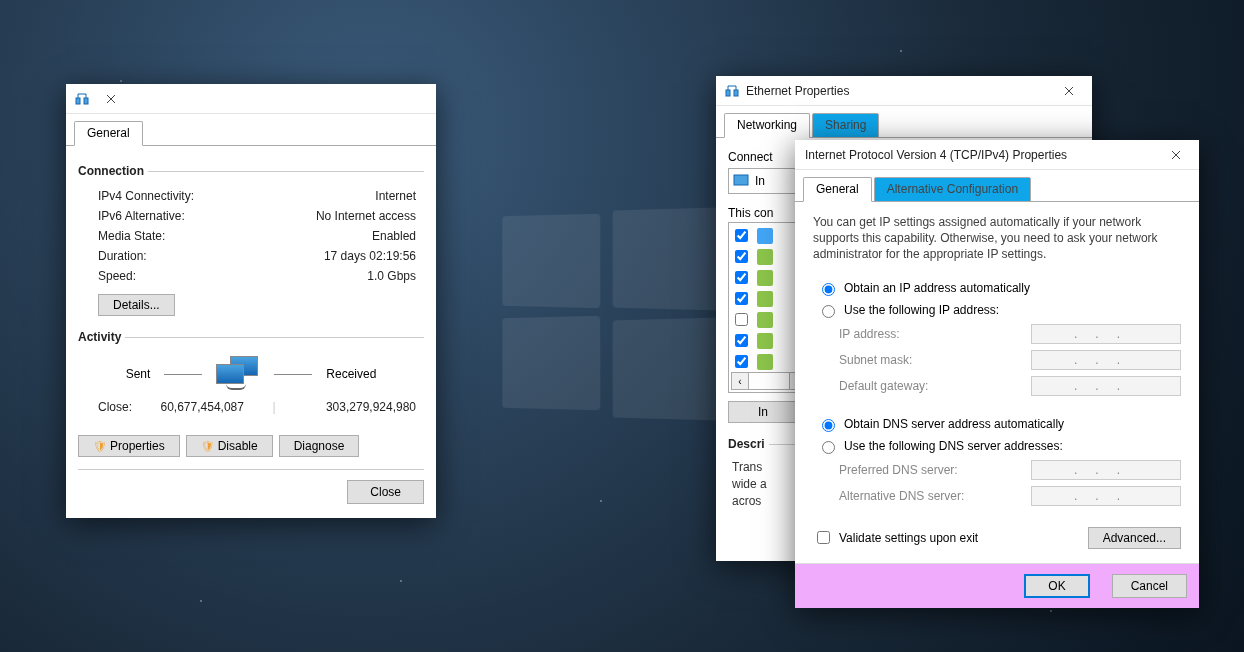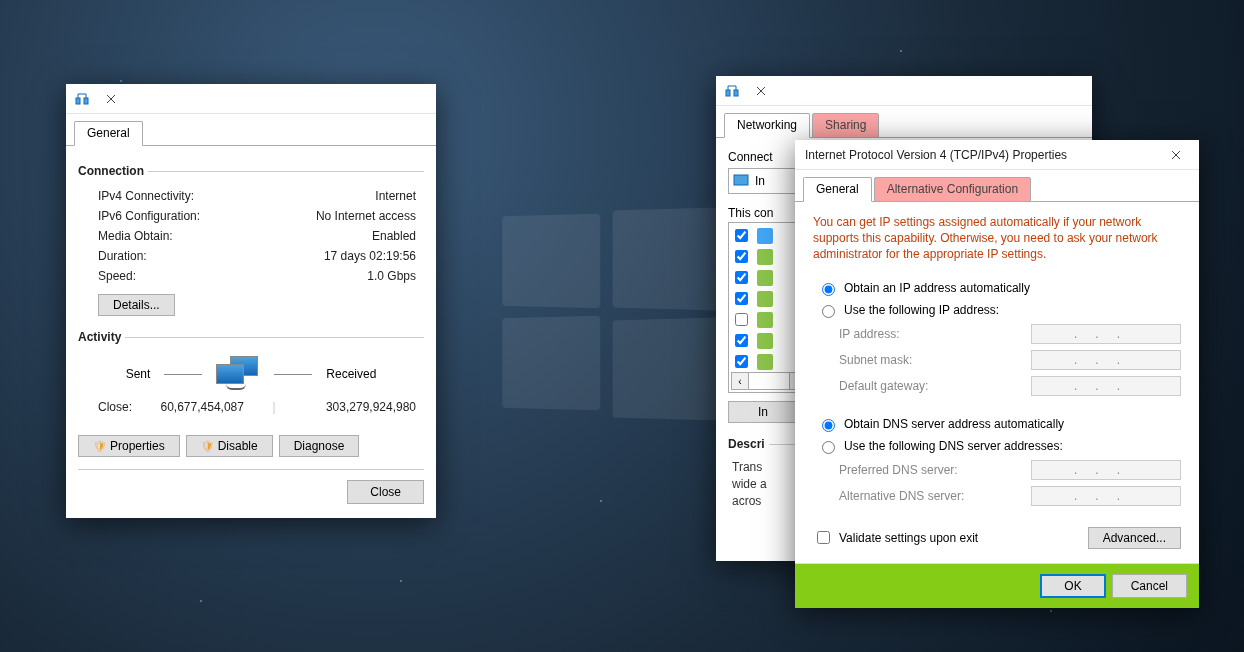--- a/index.html
+++ b/index.html
@@ -16,21 +16,21 @@
 
   .window { position:absolute; background:#fff; box-shadow:0 6px 30px rgba(0,0,0,.6); }
   .titlebar { height:30px; display:flex; align-items:center; padding:0 8px; background:#fff; border-bottom:1px solid #e5e5e5; }
   .titlebar .icon { width:16px; height:16px; margin-right:6px; display:flex; align-items:center; justify-content:center; }
   .titlebar .title { flex:1; color:#222; }
   .titlebar .closebtn { width:30px; height:30px; display:flex; align-items:center; justify-content:center; color:#444; }
   .content { padding:8px 12px; background:#fff; }
 
   .tabstrip { display:flex; border-bottom:1px solid #aaa; padding:6px 8px 0 8px; background:#fff; }
   .tab { padding:4px 12px 5px; border:1px solid #aaa; border-bottom:none; margin-right:2px; background:#fff; border-radius:2px 2px 0 0; position:relative; top:1px; }
-  .tab.inactive { background:#fca5a5; color:#444; top:1px; border-bottom:1px solid #aaa; }
+  .tab.inactive { background:#0ea5e9; color:#444; top:1px; border-bottom:1px solid #aaa; }
   .tab.active { background:#fff; border-bottom:1px solid #fff; }
 
   fieldset.group { border:none; border-top:1px solid #ccc; margin:10px 0 4px; padding:8px 0 0 0; }
   fieldset.group legend { padding:0 4px 0 0; color:#222;font-weight:bold; }
 
   .row { display:flex; justify-content:space-between; padding:3px 8px 3px 20px; color:#222; }
   .row .label { }
   .row .val { }
 
   .btn { background:#e1e1e1; border:1px solid #adadad; padding:3px 14px; color:#000; cursor:default; }
@@ -44,21 +44,21 @@
   .checkbox input { width:13px; height:13px; }
   .protoicon { width:16px; height:16px; background:#8bc34a; display:inline-block; border-radius:2px; position:relative; }
   .protoicon.blue { background:#42a5f5; }
 
   .radio { display:flex; align-items:center; gap:6px; padding:3px 0 3px 4px; }
   .radio input { width:13px; height:13px; }
   .ipfield-row { display:flex; align-items:center; padding:3px 0 3px 26px; }
   .ipfield-row .lbl { flex:1; color:#888; }
   .ipfield { width:150px; height:20px; border:1px solid #ccc; background:#f4f4f4; display:flex; align-items:center; justify-content:center; color:#888; letter-spacing:18px; }
 
-  .dlgfoot { display:flex; justify-content:flex-end; gap:6px; padding:10px 12px; background:#84cc16; border-top:1px solid #ddd; }
+  .dlgfoot { display:flex; justify-content:flex-end; gap:22px; padding:10px 12px; background:#f0abfc; border-top:1px solid #ddd; }
 
   .activity-diagram { display:flex; align-items:center; justify-content:center; gap:14px; padding:4px 0; }
   .monitor-icon { width:44px; height:36px; position:relative; }
   .monitor-icon .screen { width:28px; height:20px; background:linear-gradient(#4aa3e0,#1566b3); border:1px solid #888; position:absolute; }
   .monitor-icon .s1 { left:0; top:8px; }
   .monitor-icon .s2 { left:14px; top:0; }
   .cable { position:absolute; left:10px; top:28px; width:20px; height:6px; border-bottom:2px solid #666; border-radius:0 0 10px 10px; }
   .actline { width:38px; height:1px; background:#888; }
 
   .scroll-arrows { display:flex; gap:0; }
@@ -99,25 +99,25 @@
     <div class="tab active">General</div>
   </div>
   <div class="content">
     <fieldset class="group">
       <legend>Connection</legend>
       <div class="row">
           <span class="label">IPv4 Connectivity:</span>
           <span class="val">Internet</span>
         </div>
       <div class="row">
-          <span class="label">IPv6 Configuration:</span>
+          <span class="label">IPv6 Alternative:</span>
           <span class="val">No Internet access</span>
         </div>
       <div class="row">
-          <span class="label">Media Obtain:</span>
+          <span class="label">Media State:</span>
           <span class="val">Enabled</span>
         </div>
       <div class="row">
           <span class="label">Duration:</span>
           <span class="val">17 days 02:19:56</span>
         </div>
       <div class="row">
           <span class="label">Speed:</span>
           <span class="val">1.0 Gbps</span>
         </div>
@@ -161,20 +161,21 @@
 
 <div class="window" style="left:716px; top:76px; width:376px;">
   <div class="titlebar">
     <span class="icon">
       <svg width="16" height="16" viewBox="0 0 16 16">
           <rect x="2" y="7" width="4" height="6" fill="#4aa3e0" stroke="#1566b3"></rect>
           <rect x="10" y="7" width="4" height="6" fill="#4aa3e0" stroke="#1566b3"></rect>
           <path d="M4 7 V3 H12 V7" fill="none" stroke="#1566b3"></path>
         </svg>
     </span>
+    <span class="title">Ethernet Properties</span>
     <div class="closebtn">
       <svg width="10" height="10" viewBox="0 0 10 10">
           <path d="M1 1 L9 9 M9 1 L1 9" stroke="currentColor" stroke-width="1"></path>
         </svg>
     </div>
   </div>
   <div class="tabstrip">
     <div class="tab active">Networking</div>
     <div class="tab inactive">Sharing</div>
   </div>
@@ -244,21 +245,21 @@
       <svg width="10" height="10" viewBox="0 0 10 10">
           <path d="M1 1 L9 9 M9 1 L1 9" stroke="currentColor" stroke-width="1"></path>
         </svg>
     </div>
   </div>
   <div class="tabstrip">
     <div class="tab active">General</div>
     <div class="tab inactive">Alternative Configuration</div>
   </div>
   <div class="content" style="padding:12px 18px 10px;">
-    <div style="line-height:1.35;color:#c2410c;">You can get IP settings assigned automatically if your network supports this capability. Otherwise, you need to ask your network administrator for the appropriate IP settings.</div>
+    <div style="line-height:1.35;color:#404040;">You can get IP settings assigned automatically if your network supports this capability. Otherwise, you need to ask your network administrator for the appropriate IP settings.</div>
 
     <div style="padding:14px 0 0;">
       <label class="radio">
         <input type="radio" name="ipmode" checked="" style="">
         <span>Obtain an IP address automatically</span>
       </label>
       <label class="radio">
         <input type="radio" name="ipmode" style="">
         <span>Use the following IP address:</span>
       </label>

